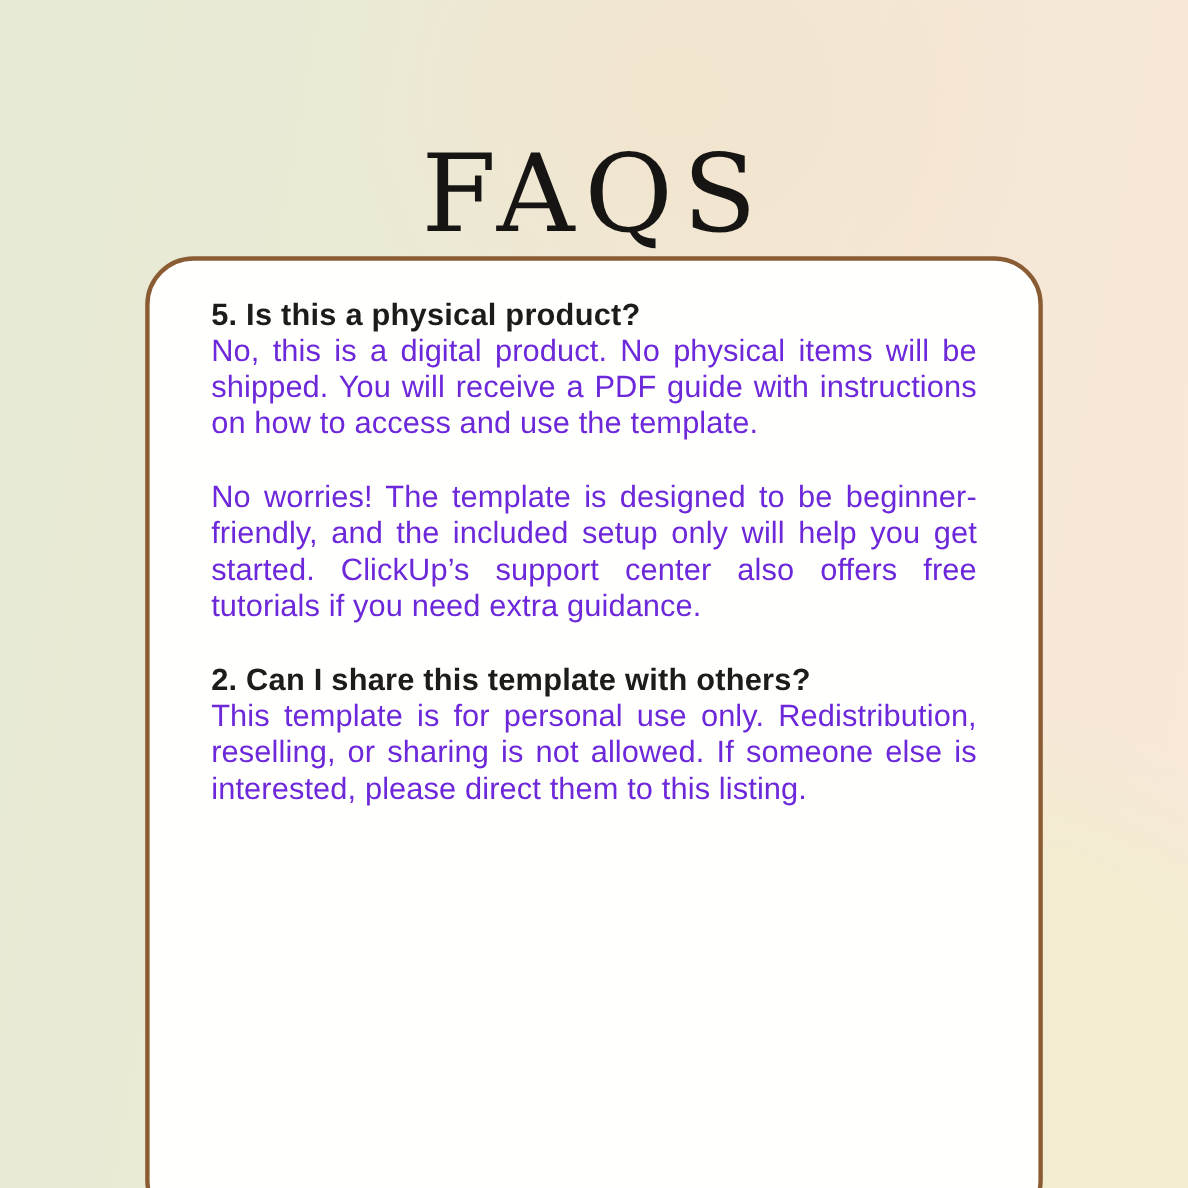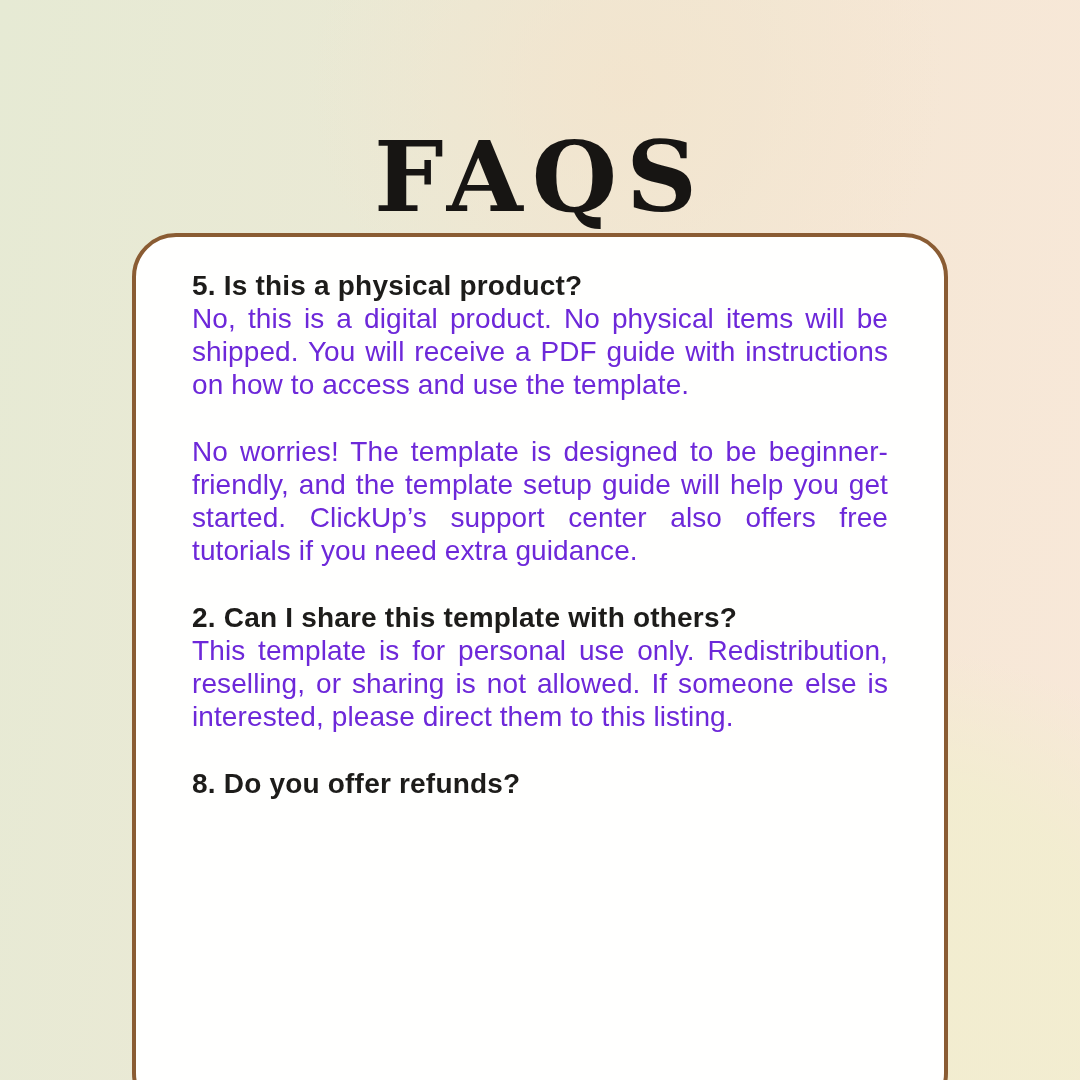--- a/index.html
+++ b/index.html
@@ -21,21 +21,21 @@
     position: absolute;
     top: 58px;
     left: 0;
     width: 100%;
     text-align: center;
     font-family: "DejaVu Serif", serif;
     font-size: 98px;
     line-height: 106px;
     letter-spacing: 9px;
     color: #171513;
-    font-weight: bold;
+    font-weight: normal;
   }
   .faq-card {
     position: absolute;
     left: 132px;
     top: 216px;
     width: 816px;
     height: 884px;
     box-sizing: border-box;
     background: #fffffe;
     border: 4px solid #8a5c33;
@@ -67,25 +67,24 @@
 <h1 class="page-title">FAQS</h1>
 
 <div class="faq-card">
 
   <div class="faq-item">
     <div class="faq-question">5. Is this a physical product?</div>
     <div class="faq-answer">No, this is a digital product. No physical items will be shipped. You will receive a PDF guide with instructions on how to access and use the template.</div>
   </div>
 
   <div class="faq-item">
-    <div class="faq-answer">No worries! The template is designed to be beginner-friendly, and the template setup guide will help you get started. ClickUp’s support center also offers free tutorials if you need extra guidance.</div>
+    <div class="faq-answer">No worries! The template is designed to be beginner-friendly, and the included setup only will help you get started. ClickUp’s support center also offers free tutorials if you need extra guidance.</div>
   </div>
 
   <div class="faq-item">
     <div class="faq-question">2. Can I share this template with others?</div>
     <div class="faq-answer">This template is for personal use only. Redistribution, reselling, or sharing is not allowed. If someone else is interested, please direct them to this listing.</div>
   </div>
 
   <div class="faq-item">
-    <div class="faq-question">8. Do you offer refunds?</div>
   </div>
 
 </div>
 
 </body></html>

